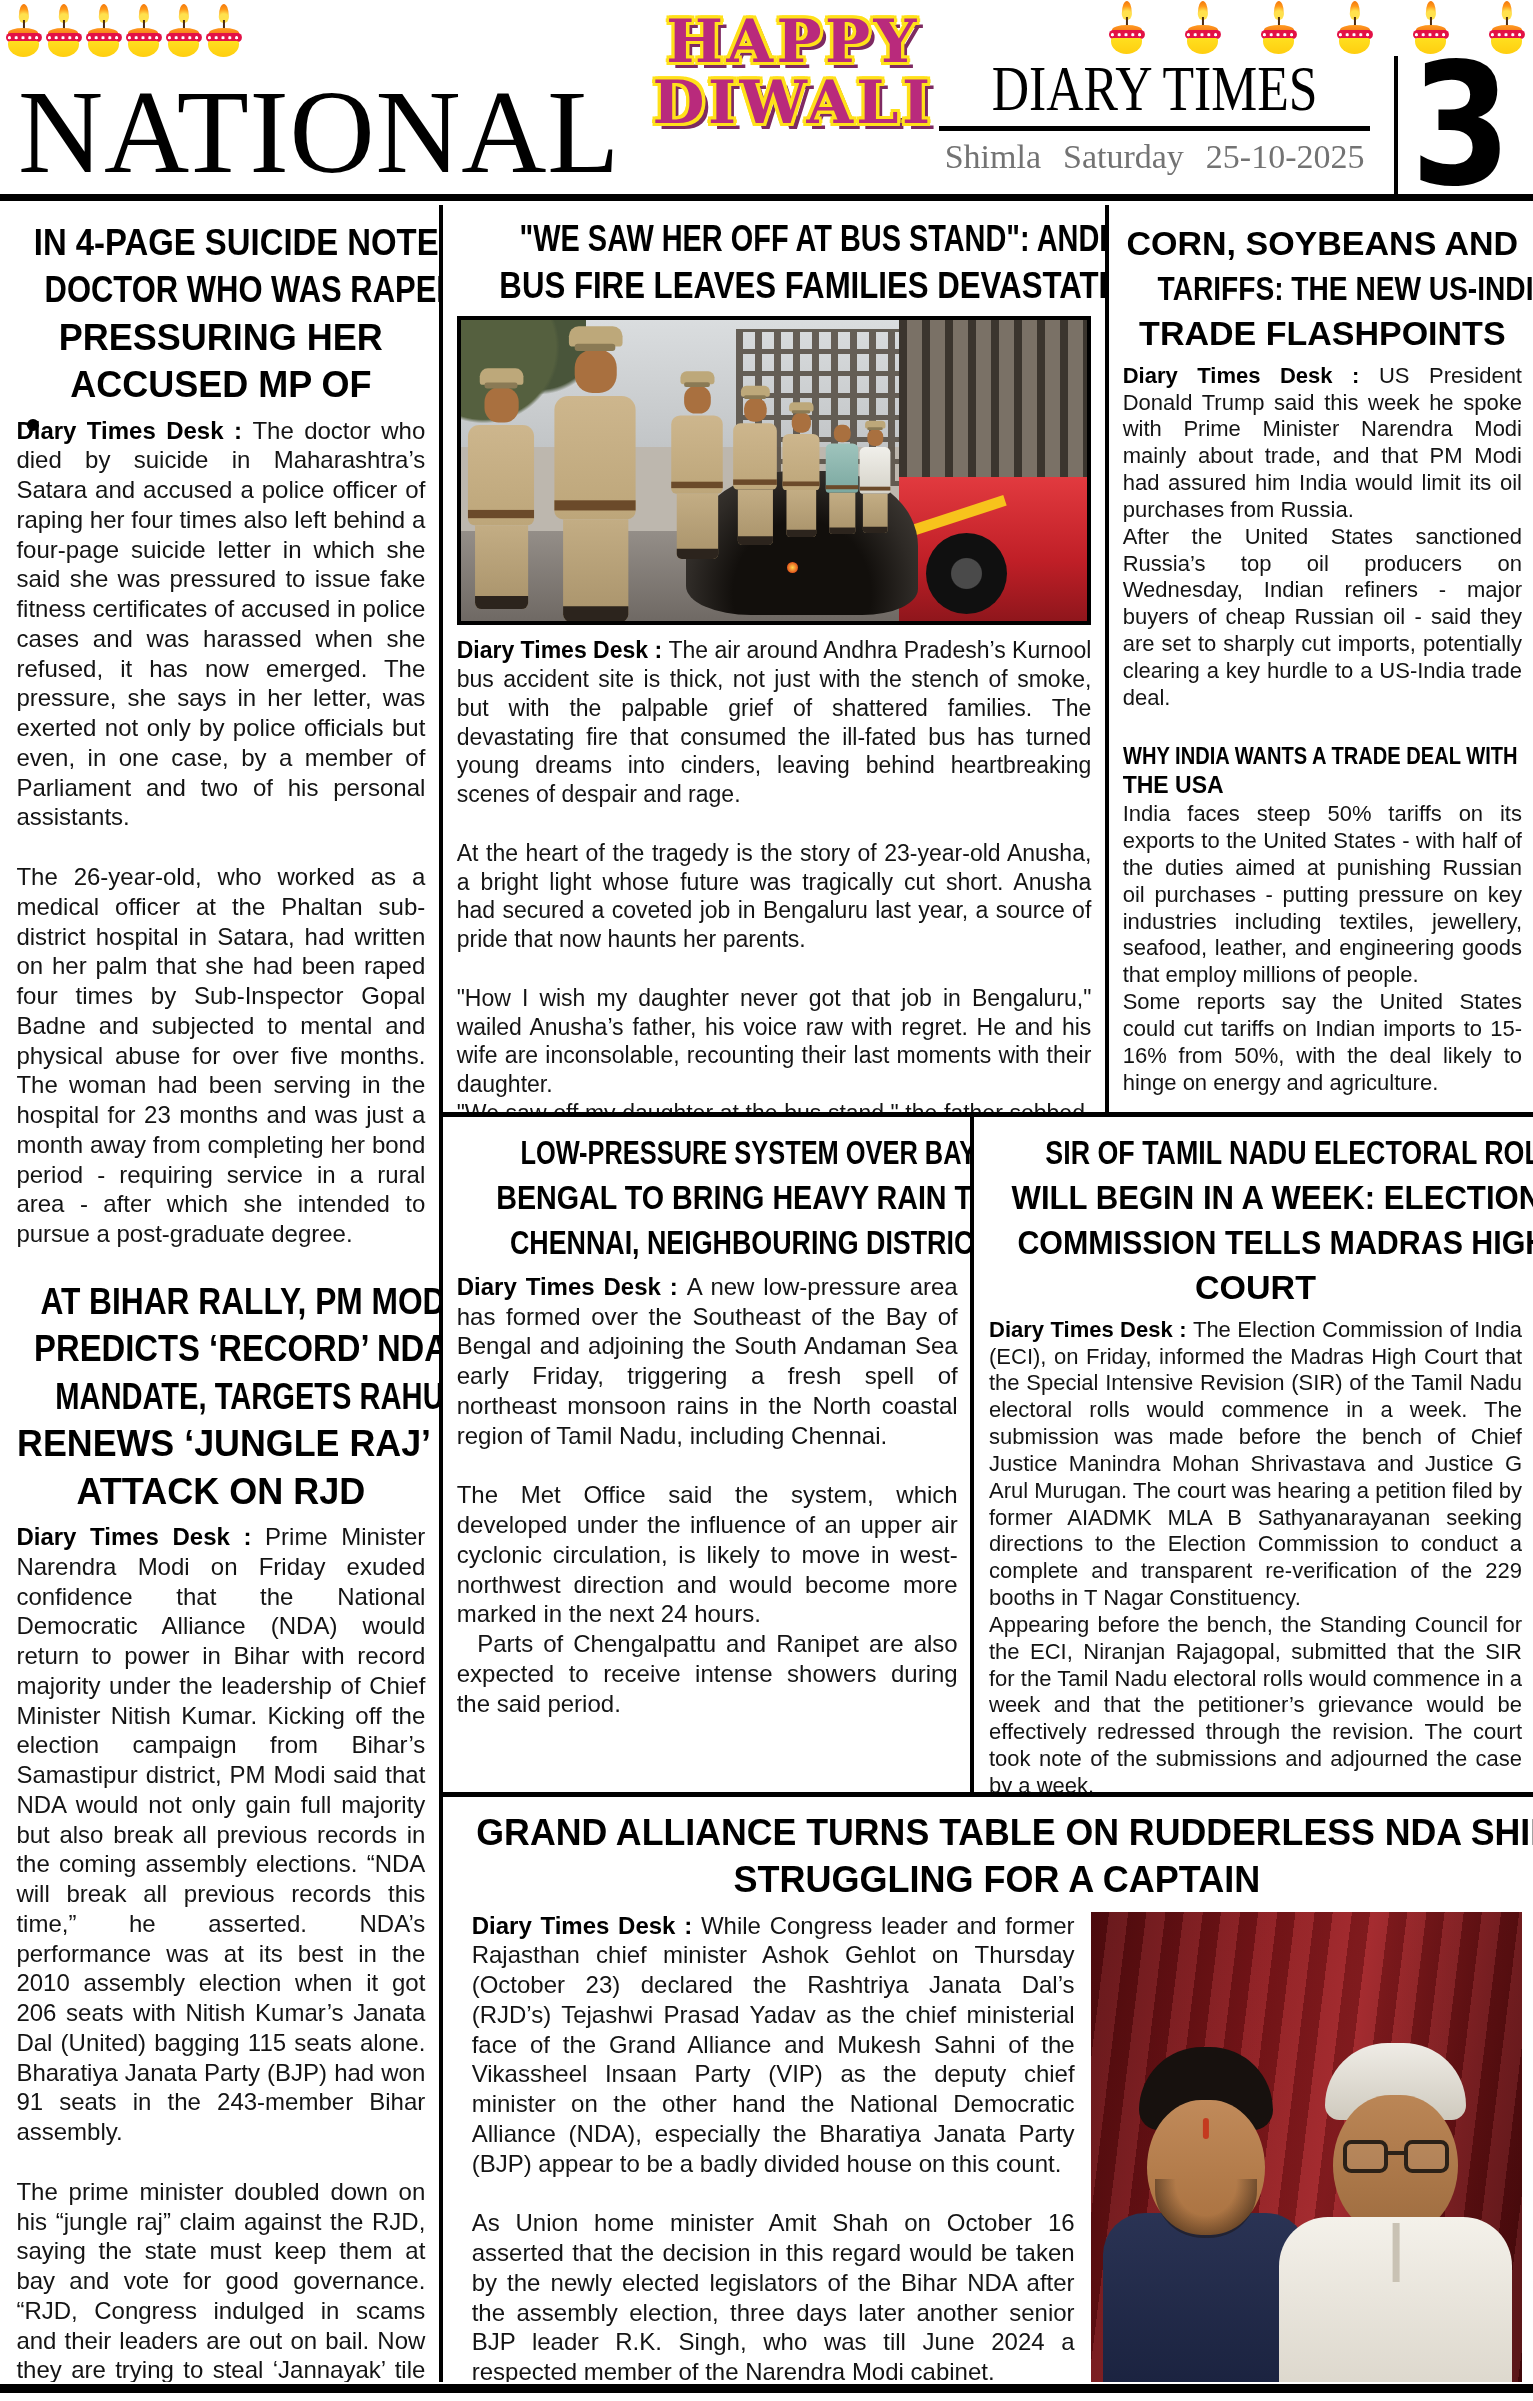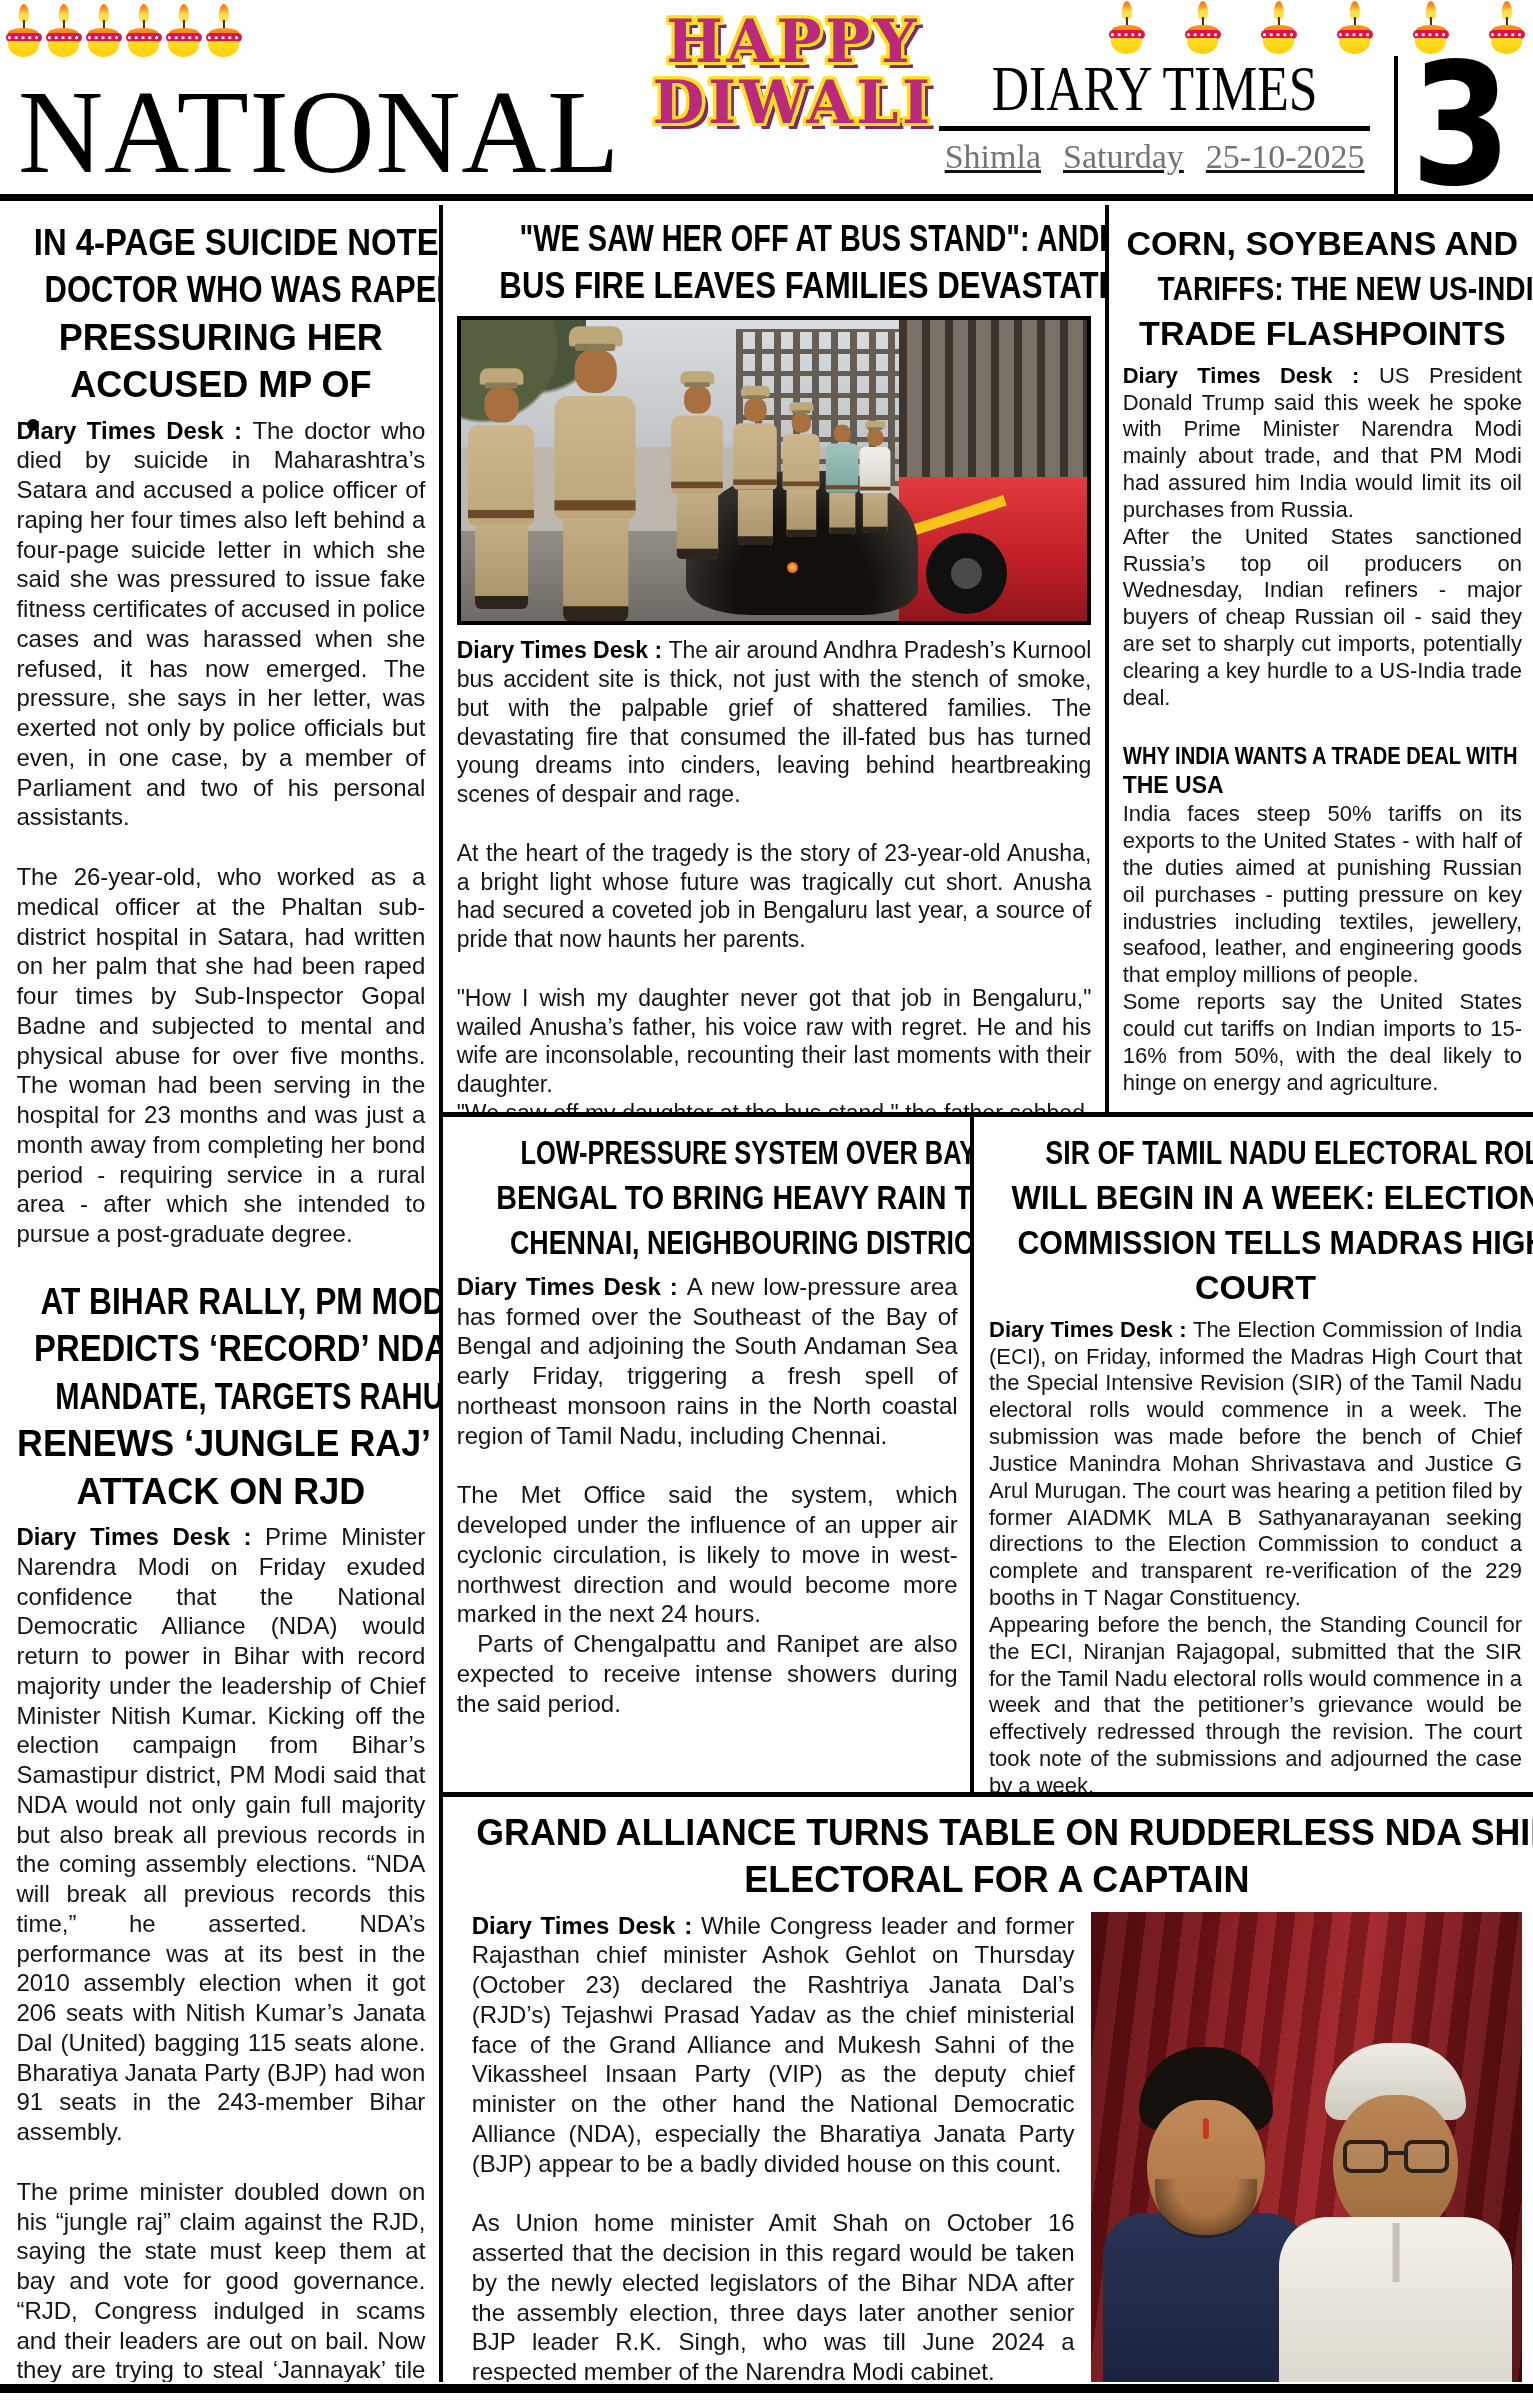--- a/index.html
+++ b/index.html
@@ -36,21 +36,21 @@
 
   .diwali { position:absolute; left:588px; top:11px; width:410px; text-align:center;
     font-family:"DejaVu Serif", serif; font-weight:bold; line-height:1.02;
     font-size:60px; letter-spacing:3.4px; color:#b92a7c;
     text-shadow:
       -3.4px 0 0 #ffe11a, 3.4px 0 0 #ffe11a, 0 -3.4px 0 #ffe11a, 0 3.4px 0 #ffe11a,
       -2.7px -2.7px 0 #ffe11a, 2.7px -2.7px 0 #ffe11a, -2.7px 2.7px 0 #ffe11a, 2.7px 2.7px 0 #ffe11a,
       6.2px 6.2px 0 #7e2a62; }
 
   .mast-block { position:absolute; right:12.3px; top:56px; display:flex; align-items:stretch; }
-  .mast-col { text-align:center;text-decoration:underline; }
+  .mast-col { text-align:center; }
   .masthead { display:inline-block; font-family:"Liberation Serif", serif;
     font-size:63px; line-height:1.05; color:#000; transform:scaleX(0.82);
     transform-origin:center; white-space:nowrap; }
   .mast-underline { height:4.8px; background:#000; margin:4.1px 5.5px 6.8px; }
   .dateline { font-family:"Liberation Serif", serif; font-size:34px; color:#737373; white-space:nowrap; }
   .dateline span { margin:0 11px; }
   .vbar { width:4.8px; background:#000; margin-left:18px; }
   .pageno { font-family:"DejaVu Sans", sans-serif; font-weight:bold;
     font-size:170px; line-height:0.82; transform:scaleX(0.85); transform-origin:center;
     margin-left:4.1px; color:#000; }
@@ -457,21 +457,21 @@
           </article>
         </div>
       </div>
 
       <div class="hrule"></div>
 
       <div class="row3">
         <article>
           <div class="headline">
             <span class="hl-line fit" style="transform: scaleX(0.99172); transform-origin: center center;">GRAND ALLIANCE TURNS TABLE ON RUDDERLESS NDA SHIP</span>
-            <span class="hl-line fit">ELECTORAL FOR A CAPTAIN</span>
+            <span class="hl-line fit">STRUGGLING FOR A CAPTAIN</span>
           </div>
           <div class="row3-flex">
             <div class="row3-body body-text">
               <p class="para"><span class="kicker">Diary Times Desk :</span><span>While Congress leader and former Rajasthan chief minister Ashok Gehlot on Thursday (October 23) declared the Rashtriya Janata Dal’s (RJD’s) Tejashwi Prasad Yadav as the chief ministerial face of the Grand Alliance and Mukesh Sahni of the Vikassheel Insaan Party (VIP) as the deputy chief minister on the other hand the National Democratic Alliance (NDA), especially the Bharatiya Janata Party (BJP) appear to be a badly divided house on this count.</span></p>
               <p class="para spaced">As Union home minister Amit Shah on October 16 asserted that the decision in this regard would be taken by the newly elected legislators of the Bihar NDA after the assembly election, three days later another senior BJP leader R.K. Singh, who was till June 2024 a respected member of the Narendra Modi cabinet.</p>
             </div>
             <div class="photo2">
               <div class="p2-bg"></div>
               <div class="p2-folds"></div>
               <div class="man man-left">

